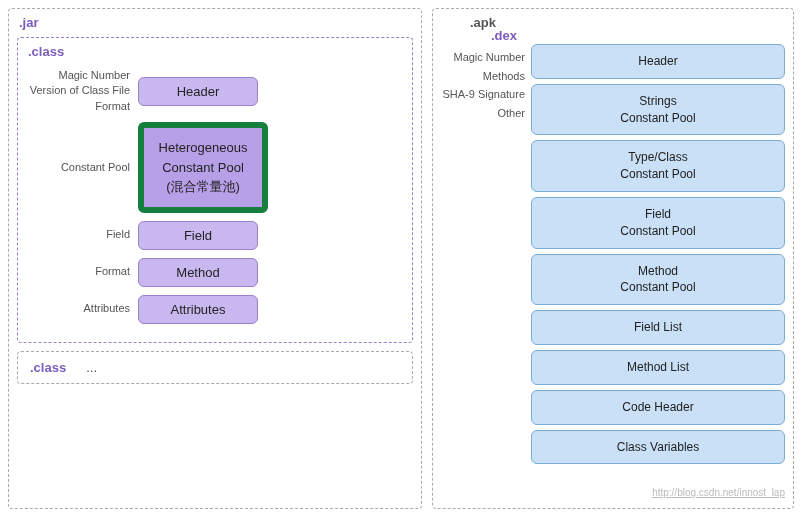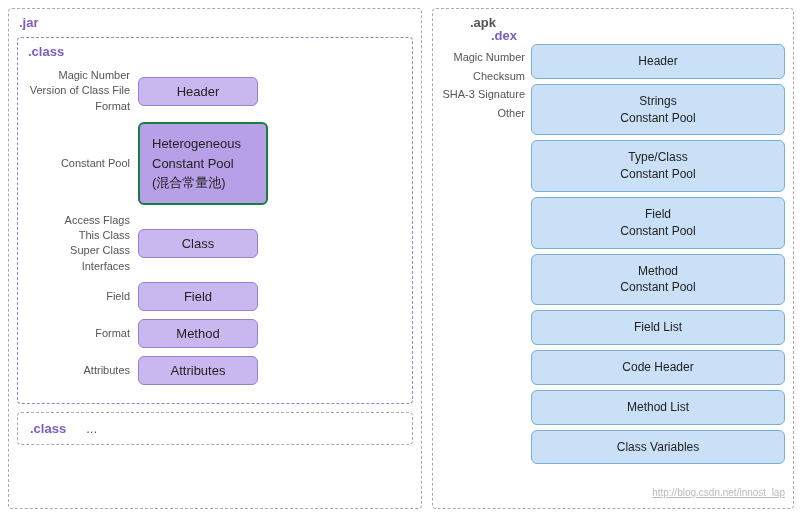--- a/index.html
+++ b/index.html
@@ -76,22 +76,23 @@
       border-radius: 6px;
       text-align: center;
       font-size: 13px;
       color: #222;
       padding: 6px 12px;
       min-width: 120px;
     }
 
     .block-large {
       background: #b8a0e8;
-      border: 2px solid #15803d;
+      border: 6px solid #15803d;
       border-radius: 6px;
+      text-align: center;
       font-size: 13px;
       color: #222;
       padding: 10px 12px;
       min-width: 130px;
       line-height: 1.5;
     }
 
     .bottom-bar {
       border: 1.5px dashed #aaa;
       border-radius: 4px;
@@ -188,27 +189,20 @@
         <div class="block">Header</div>
       </div>
 
       <div class="row">
         <div class="row-label">Constant Pool</div>
         <div class="block-large">
           Heterogeneous<br>Constant Pool<br>(混合常量池)
         </div>
       </div>
 
-      <div class="row">
-        <div class="row-label" style="white-space:pre-line;">Access Flags
-This Class
-Super Class
-Interfaces</div>
-        <div class="block">Class</div>
-      </div>
 
       <div class="row">
         <div class="row-label">Field</div>
         <div class="block">Field</div>
       </div>
 
       <div class="row">
         <div class="row-label">Format</div>
         <div class="block">Method</div>
       </div>
@@ -229,33 +223,33 @@
 <div class="panel right-panel">
   <span class="apk-label">.apk</span>
 
   <div class="right-inner">
 
     <div style="position:absolute; top:-16px; left:50px; font-size:13px; font-weight:bold; color:#7c5cbf;">.dex</div>
 
     <div class="right-meta">
       <div style="font-size:11px; color:#555; text-align:right; line-height:1.7; margin-top:2px;">
         <div>Magic Number</div>
-        <div>Checksum</div>
-        <div>SHA-3 Signature</div>
+        <div>Methods</div>
+        <div>SHA-9 Signature</div>
         <div>Other</div>
       </div>
     </div>
 
     <div class="dex-blocks">
       <div class="dex-block">Header</div>
       <div class="dex-block">Strings<br>Constant Pool</div>
       <div class="dex-block">Type/Class<br>Constant Pool</div>
       <div class="dex-block">Field<br>Constant Pool</div>
       <div class="dex-block">Method<br>Constant Pool</div>
       <div class="dex-block">Field List</div>
+      <div class="dex-block">Method List</div>
       <div class="dex-block">Code Header</div>
-      <div class="dex-block">Method List</div>
       <div class="dex-block">Class Variables</div>
     </div>
   </div>
 
   <div class="watermark">http://blog.csdn.net/innost_lap</div>
 </div>
 
 </body></html>

